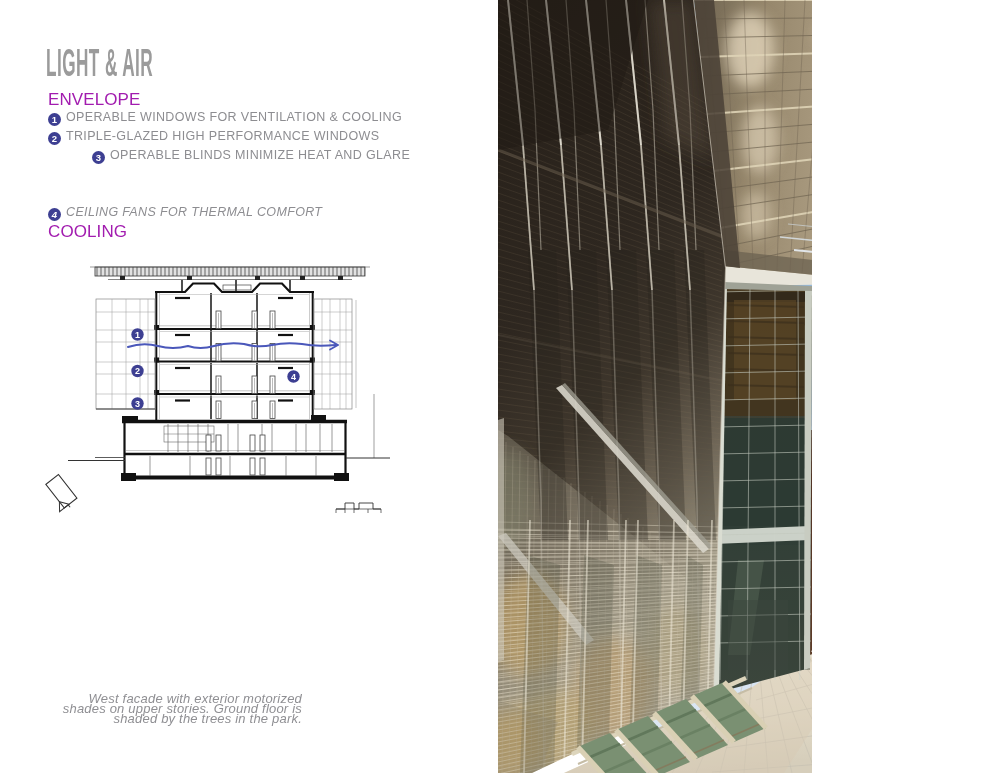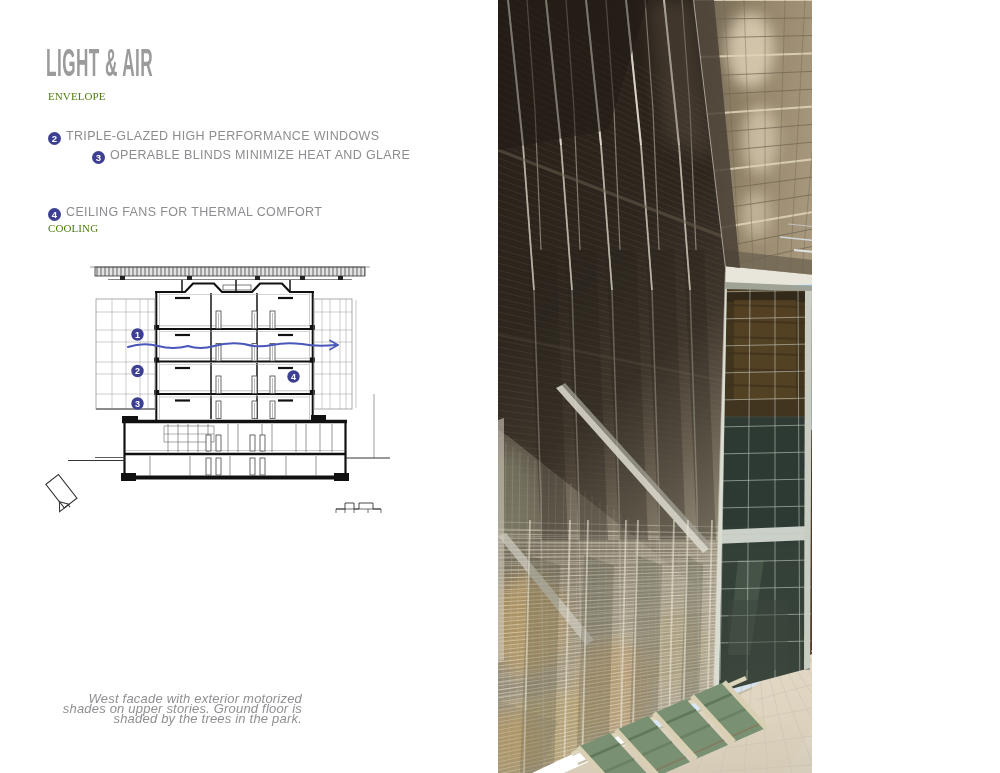--- a/index.html
+++ b/index.html
@@ -1,35 +1,36 @@
 <!DOCTYPE html>
 <html><head><meta charset="utf-8"><title>Light &amp; Air</title>
 <style>
   html,body{margin:0;padding:0;background:#fff;}
   .page{position:relative;width:812px;height:773px;background:#ffffff;overflow:hidden;
         font-family:"Liberation Sans",sans-serif;}
   .title{position:absolute;left:46px;top:41px;font-size:39px;font-weight:bold;color:#9b9b9b;
          letter-spacing:1px;transform:scaleX(0.44);transform-origin:0 0;white-space:nowrap;}
-  .h{position:absolute;font-size:11px;letter-spacing:0.1px;color:#4d7c0f;font-family:Liberation Serif, serif;}
+  .h{position:absolute;font-size:17px;letter-spacing:0.1px;color:#a21caf;}
   .li{position:absolute;font-size:12.5px;letter-spacing:0.35px;color:#8d8d91;white-space:nowrap;}
   .n{display:inline-block;width:13px;height:13px;border-radius:50%;background:#3d3f92;color:#fff;
      font-size:9.5px;font-weight:bold;text-align:center;line-height:13px;letter-spacing:0;
      margin-right:5px;vertical-align:-1.5px;}
   .cap{position:absolute;right:510px;top:694px;width:260px;text-align:right;font-style:italic;
        font-size:13px;line-height:10.2px;color:#8f8f93;letter-spacing:0.2px;}
   svg{position:absolute;display:block;}
 </style></head>
 <body>
 <div class="page">
   <div class="title">LIGHT &amp; AIR</div>
   <div class="h" style="left:48px;top:90px;">ENVELOPE</div>
+  <div class="li" style="left:48px;top:110px;"><span class="n">1</span>OPERABLE WINDOWS FOR VENTILATION &amp; COOLING</div>
   <div class="li" style="left:40px;top:129px;margin-left:8px;"><span class="n">2</span>TRIPLE-GLAZED HIGH PERFORMANCE WINDOWS</div>
   <div class="li" style="left:48px;top:148px;margin-left:44px;"><span class="n">3</span>OPERABLE BLINDS MINIMIZE HEAT AND GLARE</div>
   <div class="h" style="left:48px;top:186px;margin-top:36px;">COOLING</div>
-  <div class="li" style="left:48px;top:205px;"><span class="n">4</span>CEILING FANS FOR THERMAL COMFORT</div>
+  <div class="li" style="left:48px;top:205px;font-style:italic;"><span class="n">4</span>CEILING FANS FOR THERMAL COMFORT</div>
 
   <svg style="left:0;top:0;" width="498" height="773" viewBox="0 0 498 773">
     <defs>
       <pattern id="hatch" width="4" height="9" patternUnits="userSpaceOnUse">
         <rect width="4" height="9" fill="#e2e2e2"></rect>
         <line x1="1" y1="0" x2="1" y2="9" stroke="#444" stroke-width="0.8"></line>
       </pattern>
     </defs>
     <rect x="95" y="267" width="270" height="9" fill="url(#hatch)" stroke="#333" stroke-width="0.8"></rect>
 <line x1="90" y1="267" x2="370" y2="267" stroke="#555" stroke-width="0.6"></line>

